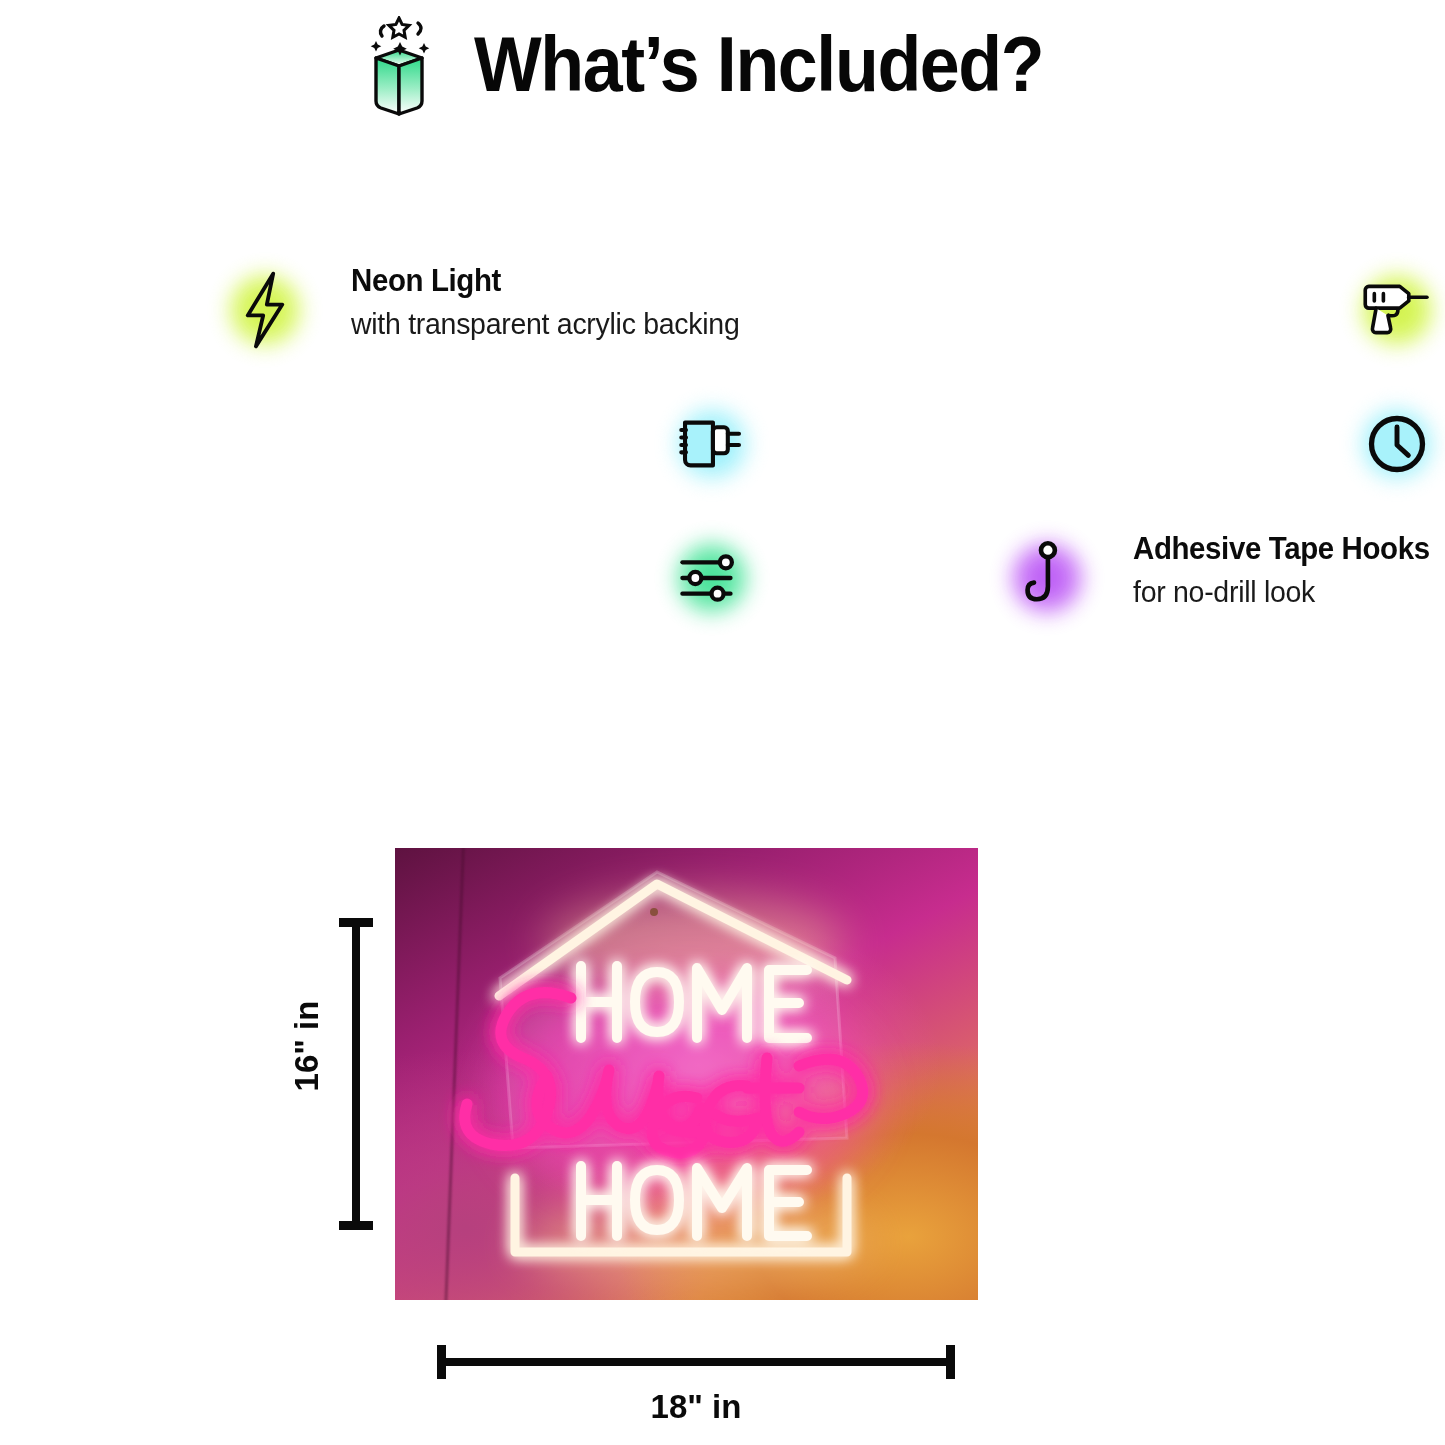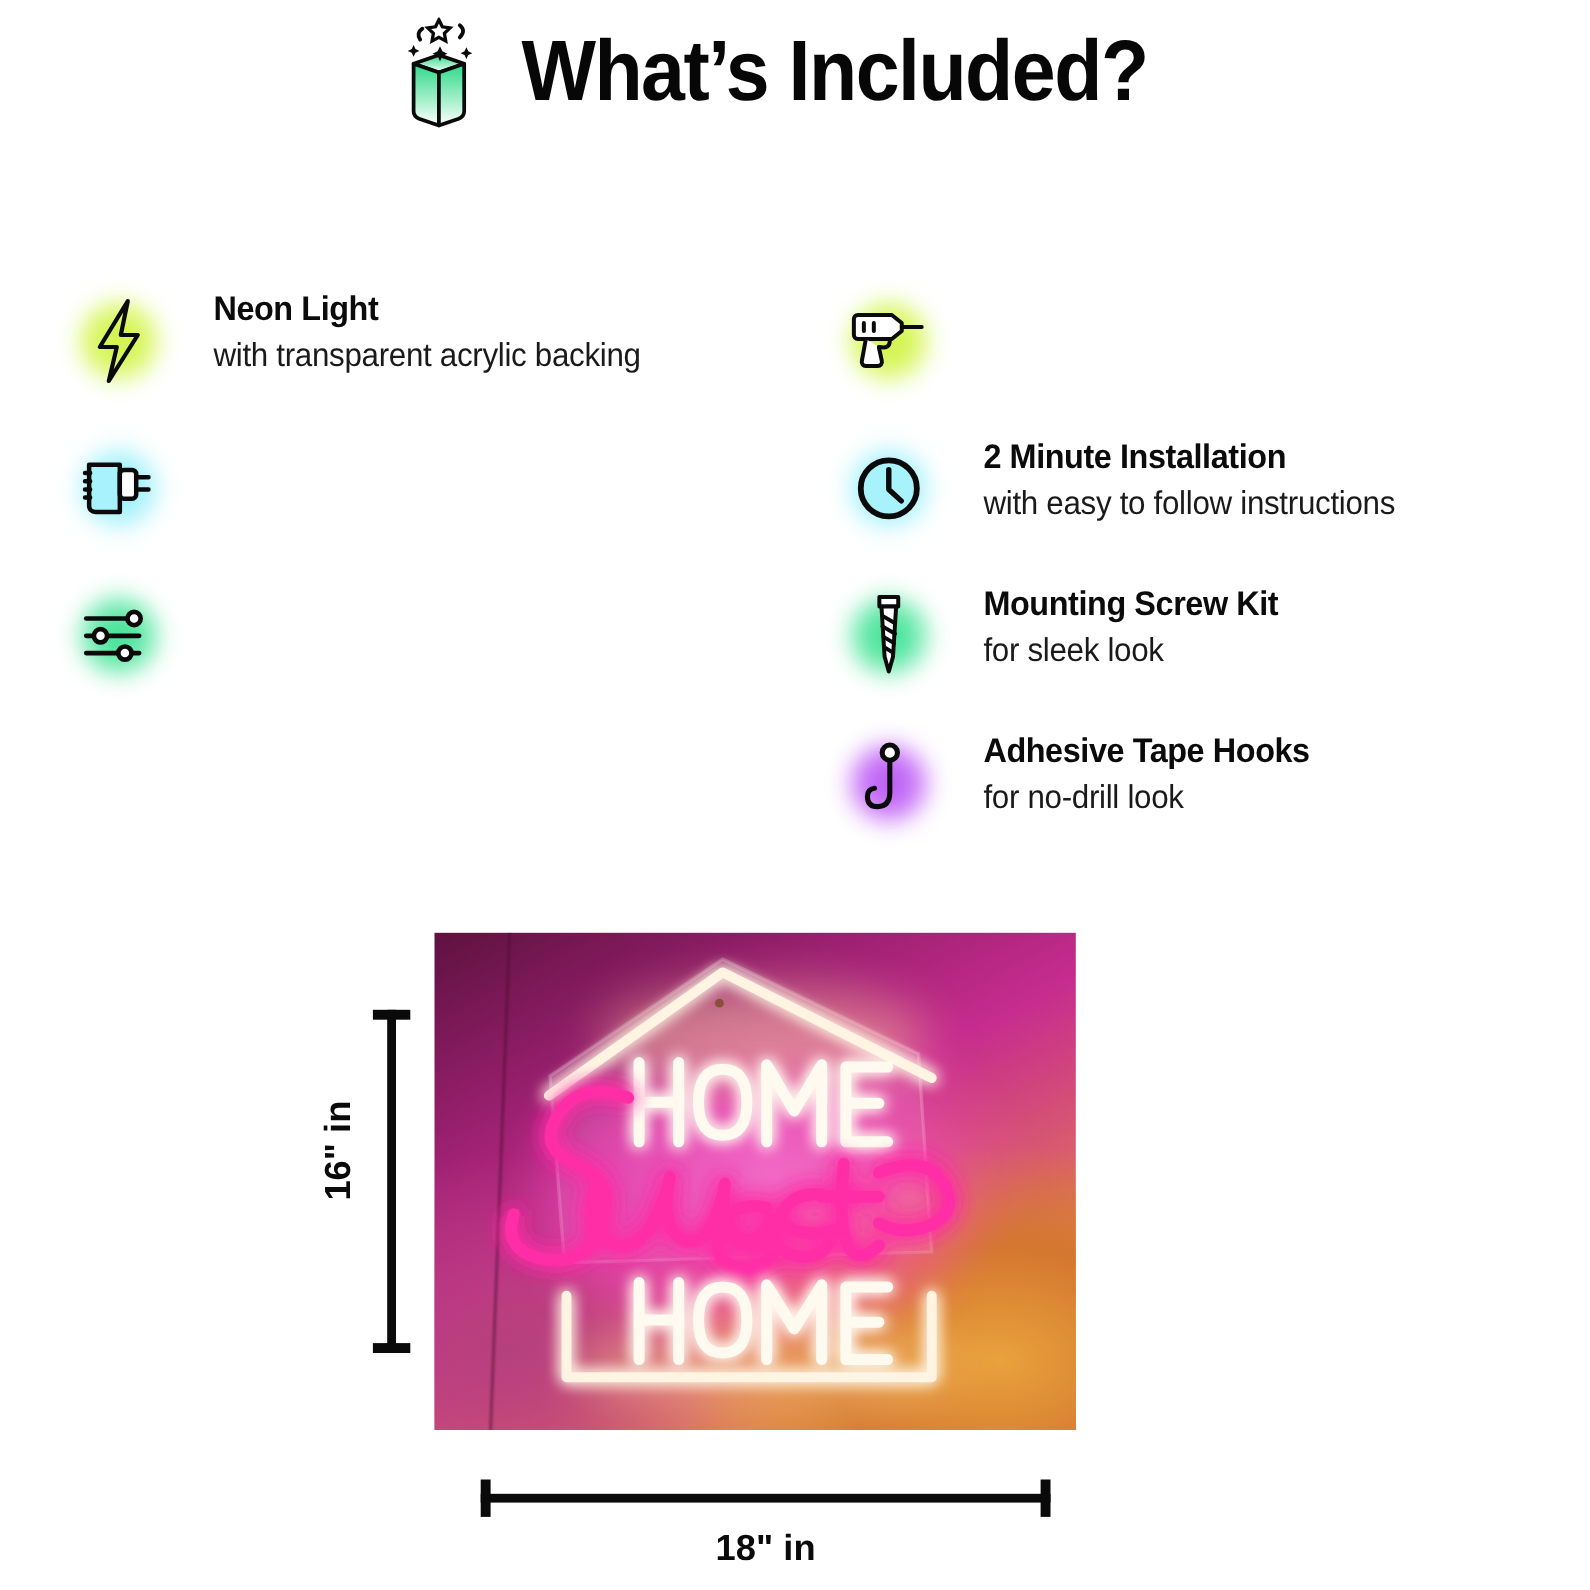--- a/index.html
+++ b/index.html
@@ -56,20 +56,21 @@
     box-sizing: border-box;
   }
   .col { display: flex; flex-direction: column; }
   .col-left .feature  { height: 134px; }
   .col-right .feature { height: 134px; }
 
   .feature {
     display: flex;
     align-items: flex-start;
     gap: 38px;
+    justify-content: flex-end;
   }
   .feature.single { align-items: center; }
 
   .ficon {
     width: 96px;
     height: 96px;
     flex: none;
     position: relative;
     display: flex;
     align-items: center;
@@ -309,42 +310,22 @@
     </div>
 
     <div class="feature">
       <div class="ficon">
         <span class="glow cyan"></span>
         <svg viewBox="0 0 72 72" width="68" height="68">
           <circle cx="36" cy="36" r="27" fill="#a8f2fb" stroke="#0a0a0a" stroke-width="5.6"></circle>
           <path d="M36 18 V37 L48 48" fill="none" stroke="#0a0a0a" stroke-width="5.2" stroke-linecap="round" stroke-linejoin="round"></path>
         </svg>
       </div>
-      <div class="ftext">
-        <div class="ftitle">2 Minute Installation</div>
-        <div class="fsub">with easy to follow instructions</div>
-      </div>
-    </div>
-
-    <div class="feature">
-      <div class="ficon">
-        <span class="glow green"></span>
-        <svg viewBox="0 0 46 86" width="44" height="82">
-          <g fill="none" stroke="#0a0a0a" stroke-width="3.8" stroke-linecap="round" stroke-linejoin="round">
-            <path d="M14 6 h18 v9 h-18 Z" fill="#ffffff"></path>
-            <path d="M16 15 h14 l-3 48 -4 14 -4 -14 Z" fill="#ffffff"></path>
-            <path d="M17 24 l12 7 M17 34 l12 7 M18 44 l10 6 M19 54 l8 5"></path>
-          </g>
-        </svg>
-      </div>
-      <div class="ftext">
-        <div class="ftitle">Mounting Screw Kit</div>
-        <div class="fsub">for sleek look</div>
-      </div>
-    </div>
+    </div>
+
 
     <div class="feature">
       <div class="ficon">
         <span class="glow purple"></span>
         <svg viewBox="0 0 54 86" width="50" height="80">
           <g fill="none" stroke="#0a0a0a" stroke-width="5" stroke-linecap="round" stroke-linejoin="round">
             <circle cx="28" cy="13" r="7.5" fill="#ffffff"></circle>
             <path d="M28 21 V52 q0 14 -12 14 q-10 0 -10 -10 q0 -7 7 -8"></path>
           </g>
         </svg>

